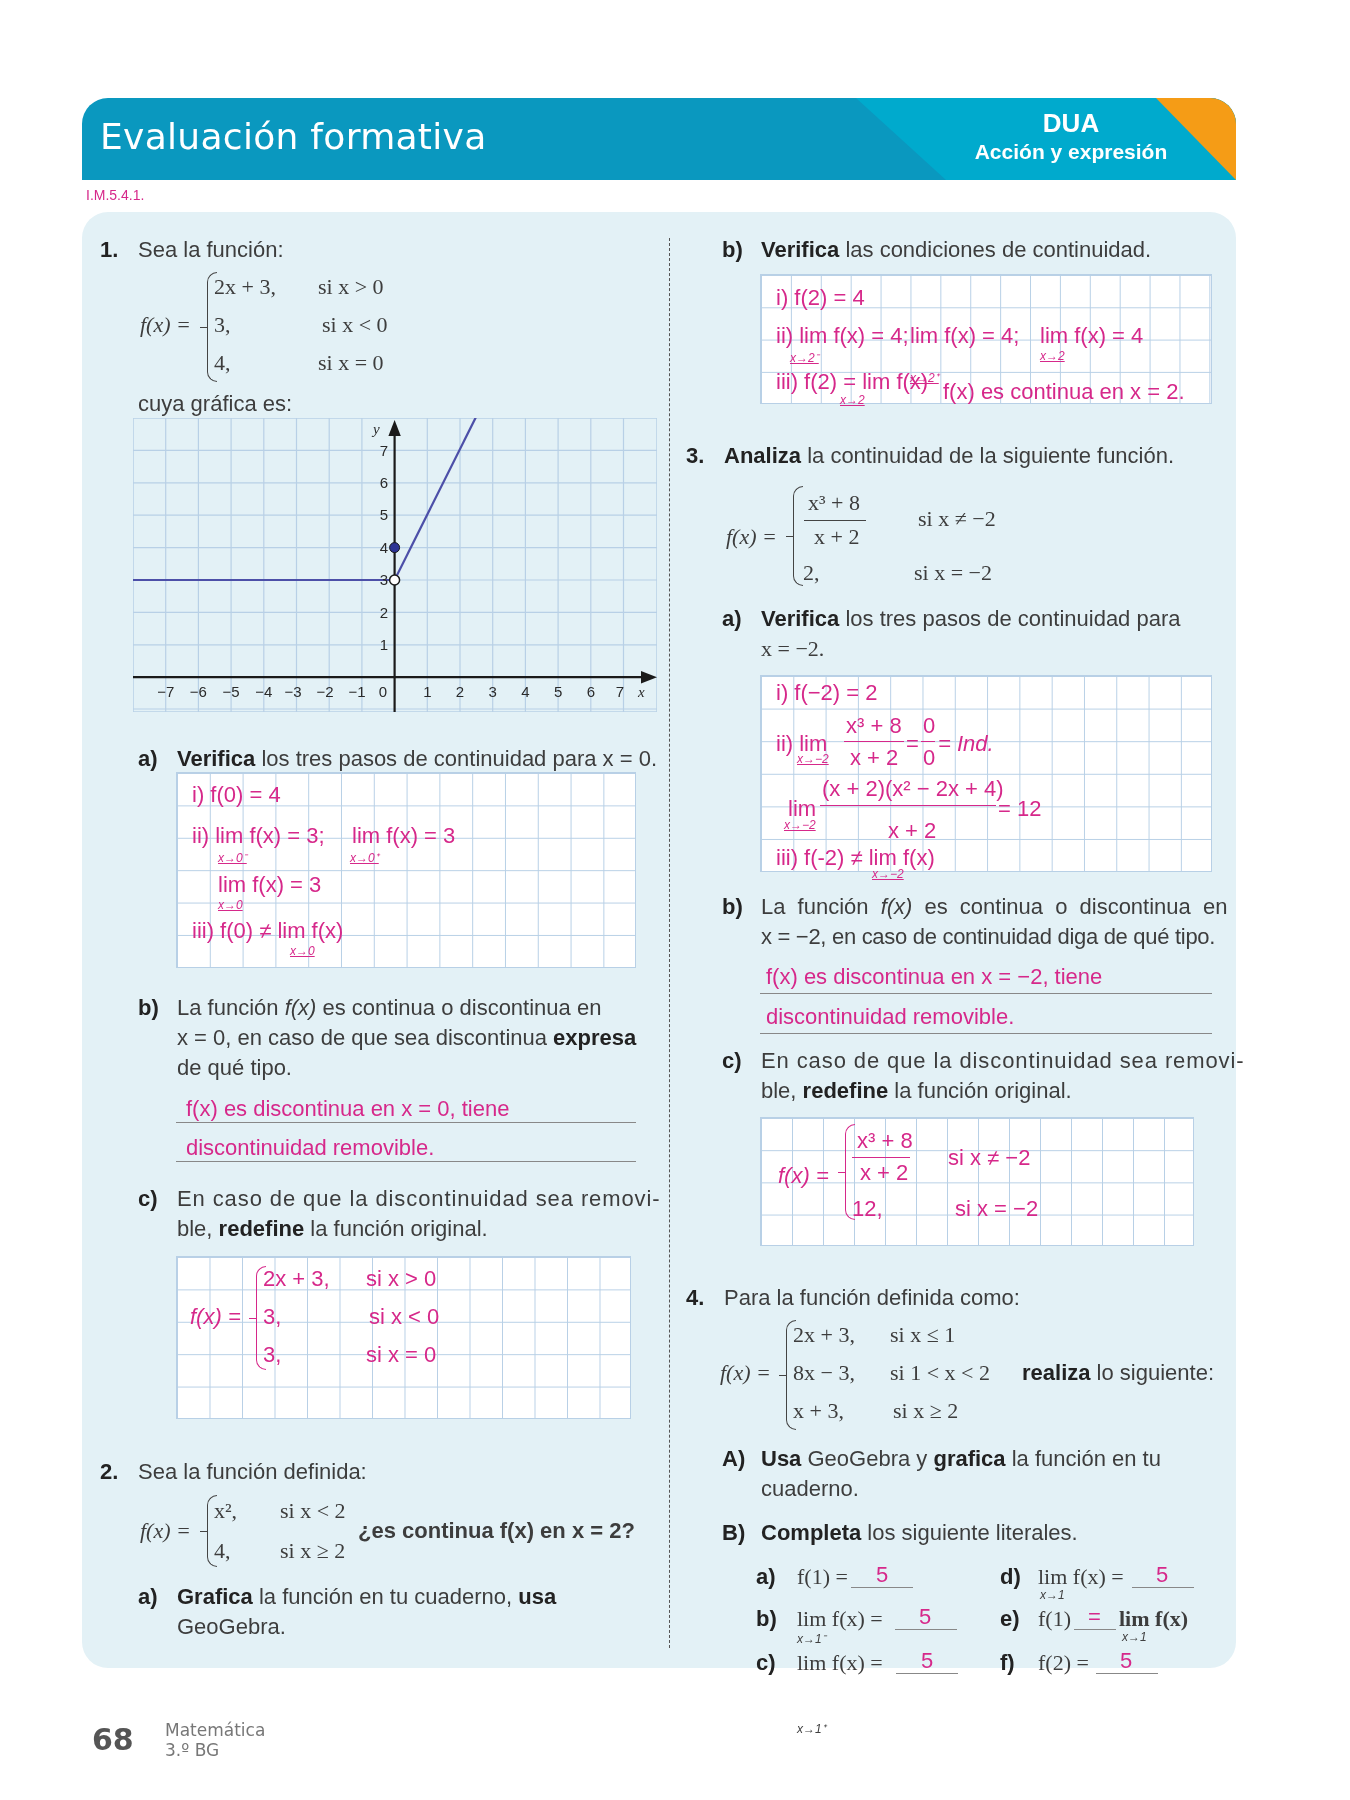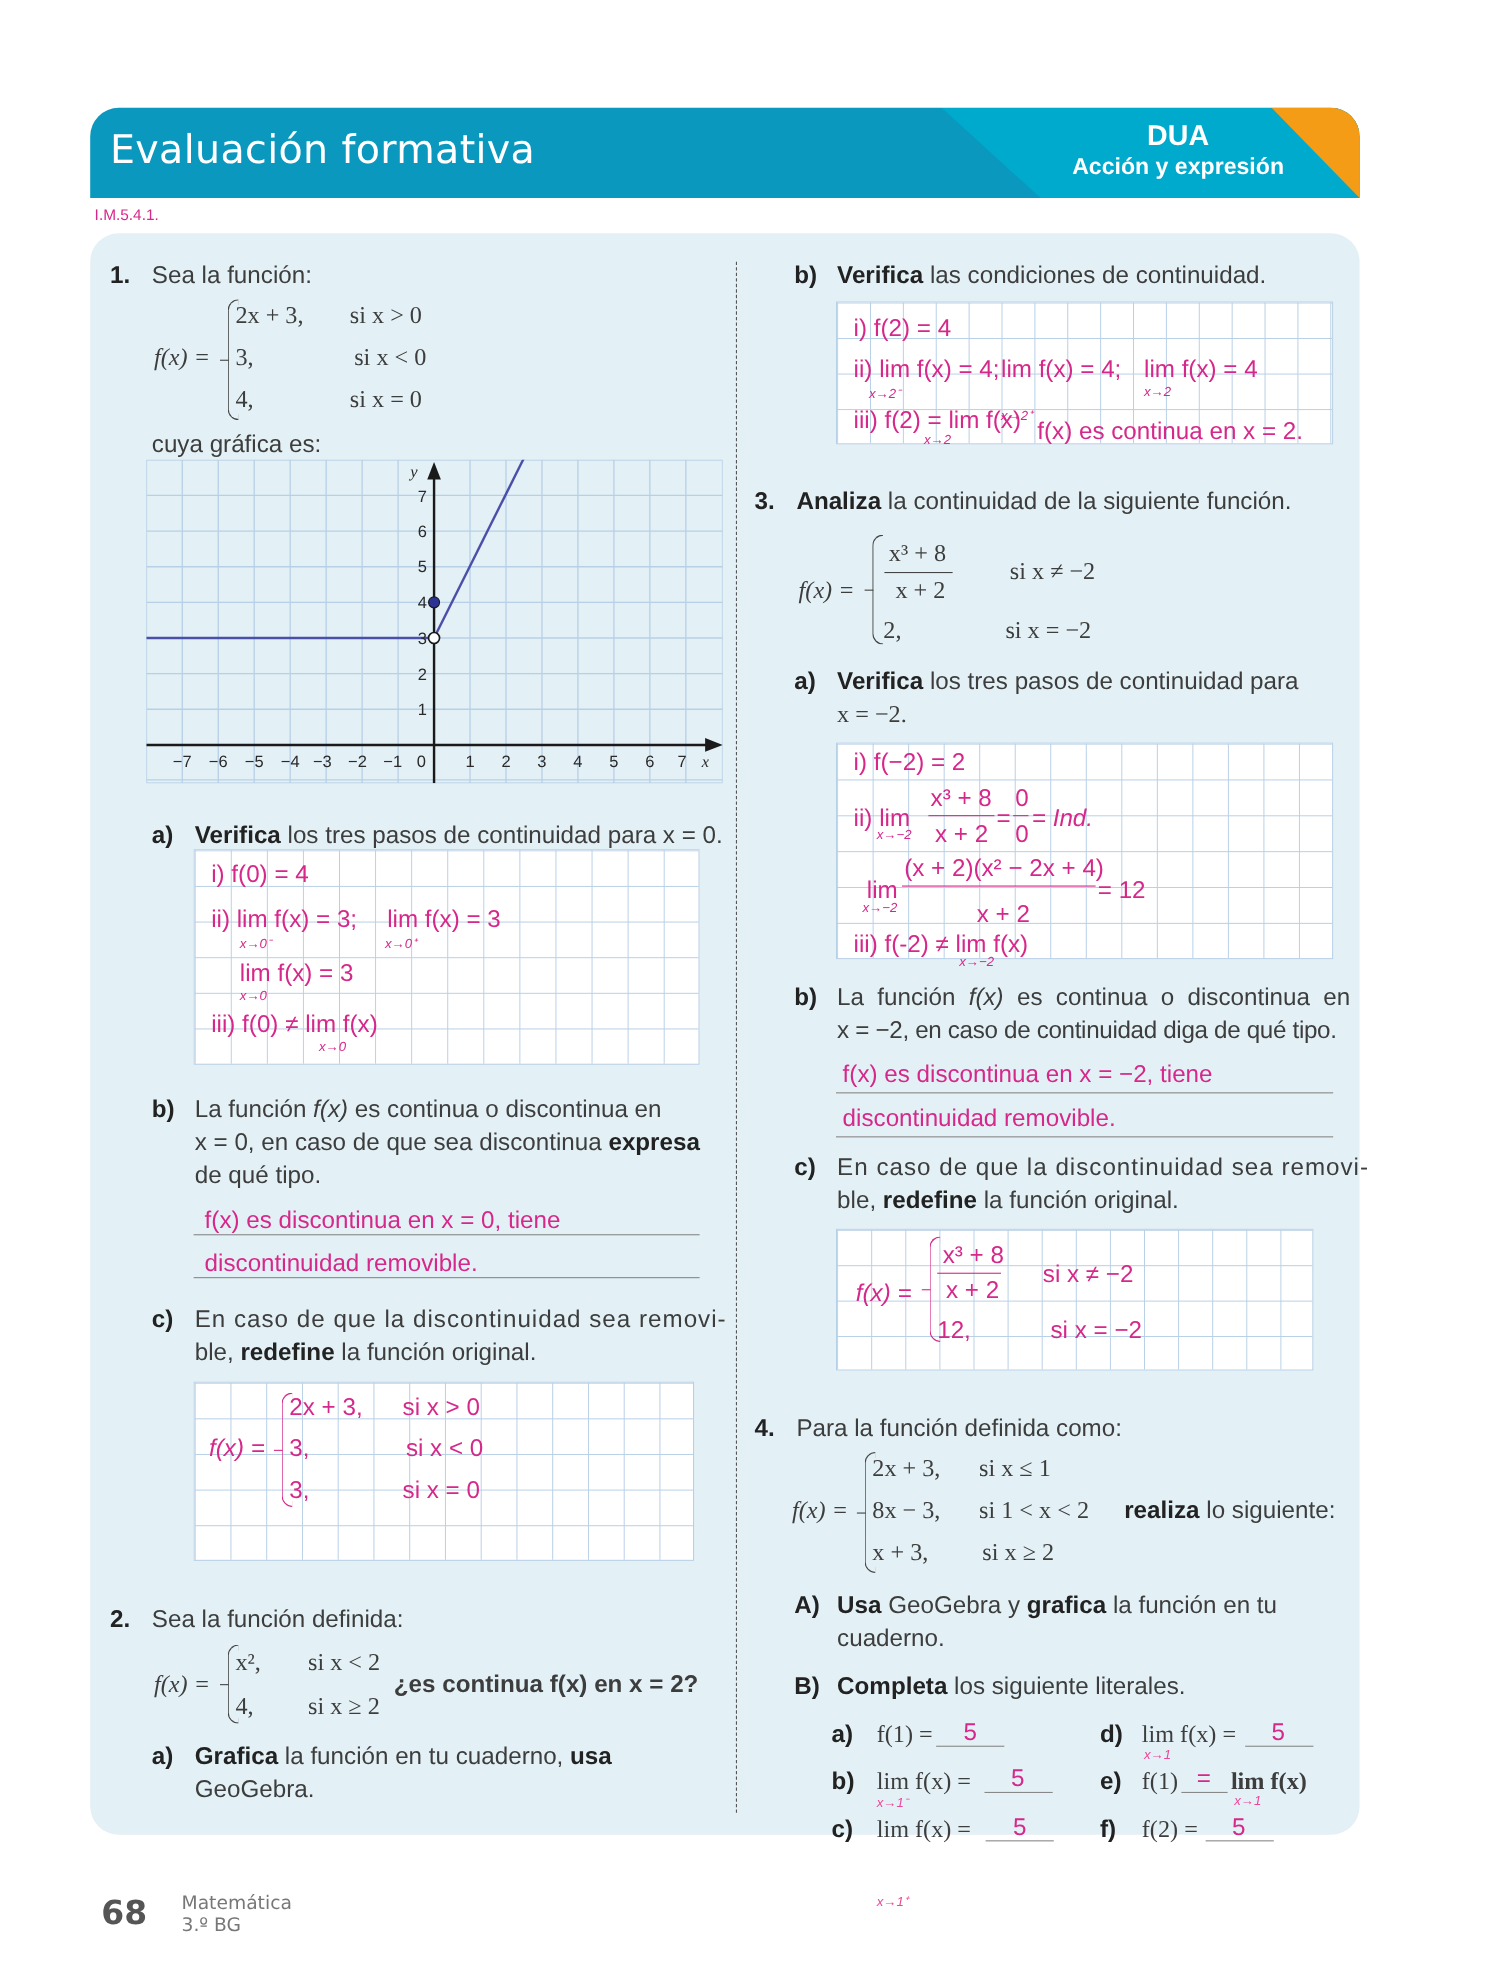--- a/index.html
+++ b/index.html
@@ -23,22 +23,22 @@
   .panel { position: absolute; left: 82px; top: 212px; width: 1154px; height: 1456px; background: #e3f1f6;
            border-radius: 26px; }
   .divider { position: absolute; left: 669px; top: 238px; height: 1410px; border-left: 1.5px dashed #555; }
 
   .t { position: absolute; font-family: "Liberation Sans", sans-serif; font-size: 22px; color: #3d3d3d; white-space: nowrap; }
   .num { font-weight: bold; color: #222; }
   .b { font-weight: bold; color: #222; }
   .m { font-family: "Liberation Serif", serif; }
   .i { font-style: italic; }
   .ans { position: absolute; font-family: "Liberation Sans", sans-serif; font-size: 22px; color: #d6288a; white-space: nowrap; }
-  .sub { position: absolute; font-family: "Liberation Sans", sans-serif; font-size: 12px; color: #d6288a; font-style: italic; white-space: nowrap; }
-  .subg { position: absolute; font-family: "Liberation Sans", sans-serif; font-size: 12px; color: #ec4899; font-style: italic; white-space: nowrap; }
+  .sub { position: absolute; font-family: "Liberation Sans", sans-serif; font-size: 12px; color: #d6288a; font-style: italic; white-space: nowrap; text-decoration: underline; }
+  .subg { position: absolute; font-family: "Liberation Sans", sans-serif; font-size: 12px; color: #404040; font-style: italic; white-space: nowrap; }
 
   .brace { position: absolute; border: 1.6px solid #444; border-right: none; border-radius: 10px 0 0 10px; width: 10px; }
   .brace.pk { border-color: #d6288a; }
   .brace::after { content: ""; position: absolute; left: -8px; top: 50%; width: 8px; height: 0; border-top: 1.6px solid #444; }
   .brace.pk::after { border-color: #d6288a; }
 
   .gridbox { position: absolute; background-color: #ffffff;
              background-image: linear-gradient(to right, #b8d0e6 1px, transparent 1px),
                                linear-gradient(to bottom, #b8d0e6 1px, transparent 1px);
              border: 1.5px solid #b8d0e6; }

